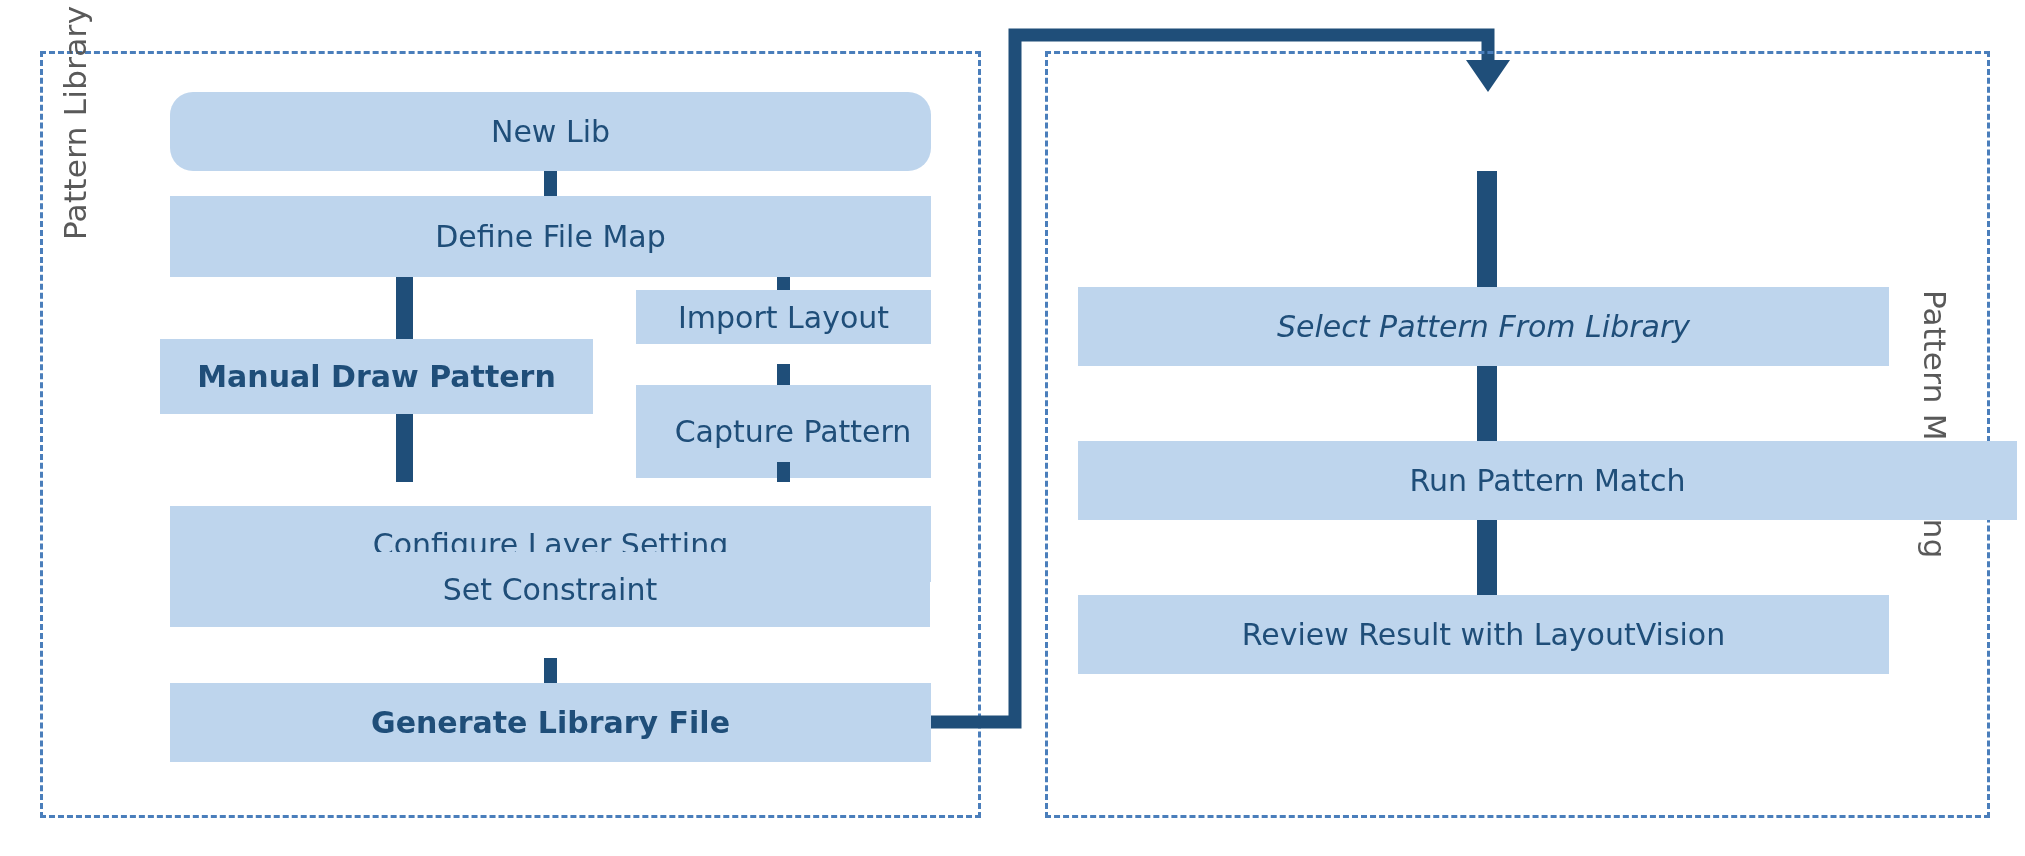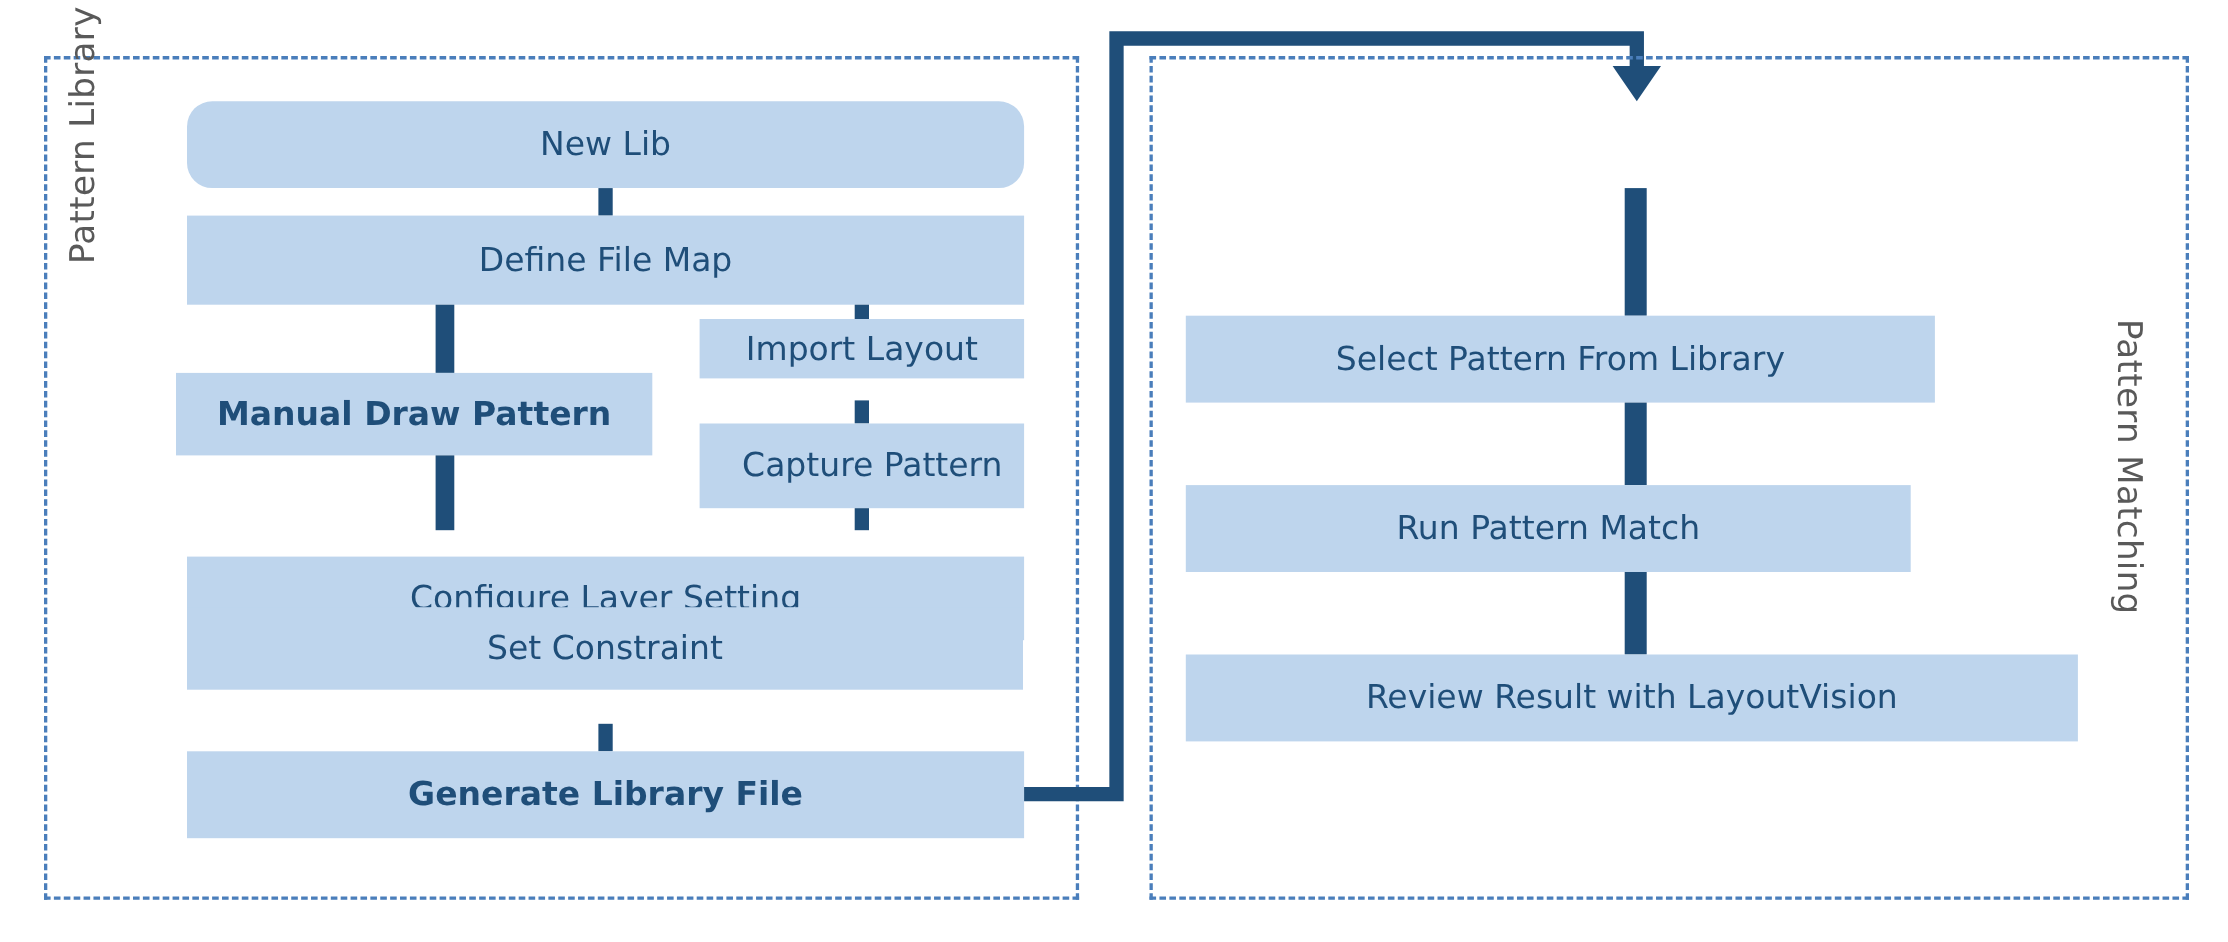--- a/index.html
+++ b/index.html
@@ -80,29 +80,29 @@
     box-sizing: border-box;
     padding: 0 10px;
     white-space: nowrap;
   }
 
   
   #node-new-lib          { left: 170px; top: 92px;  width: 761px; height: 79px; border-radius: 23px; }
   #node-define-layer-map { left: 170px; top: 196px; width: 761px; height: 81px; }
   #node-manual-draw      { left: 160px; top: 339px; width: 433px; height: 75px; font-weight: bold; }
   #node-import-layout    { left: 636px; top: 290px; width: 295px; height: 54px; }
-  #node-capture-pattern  { left: 636px; top: 385px; width: 295px; height: 77px; padding-left: 29px; }
+  #node-capture-pattern  { left: 636px; top: 385px; width: 295px; height: 93px; padding-left: 29px; }
   #node-configure-layer  { left: 170px; top: 482px; width: 761px; height: 76px; margin-top: 24px; }
   #node-set-constraint   { left: 170px; top: 552px; width: 760px; height: 75px; }
   #node-generate-lib     { left: 170px; top: 683px; width: 761px; height: 79px; font-weight: bold; }
 
   
   #node-new-layout       { left: 1070px; top: 92px;  width: 811px; height: 79px; }
-  #node-select-pattern   { left: 1078px; top: 287px; width: 681px; height: 79px; }
-  #node-run-match        { left: 1078px; top: 441px; width: 659px; height: 79px; }
+  #node-select-pattern   { left: 1078px; top: 287px; width: 811px; height: 79px; font-style: italic; }
+  #node-run-match        { left: 1078px; top: 441px; width: 939px; height: 79px; }
   #node-review-result    { left: 1078px; top: 595px; width: 811px; height: 79px; }
 
   
   .connector {
     position: absolute;
     background: #1f4e79;
   }
 
   
   #conn-newlib-define     { left: 544px; top: 171px; width: 13px; height: 25px; }

